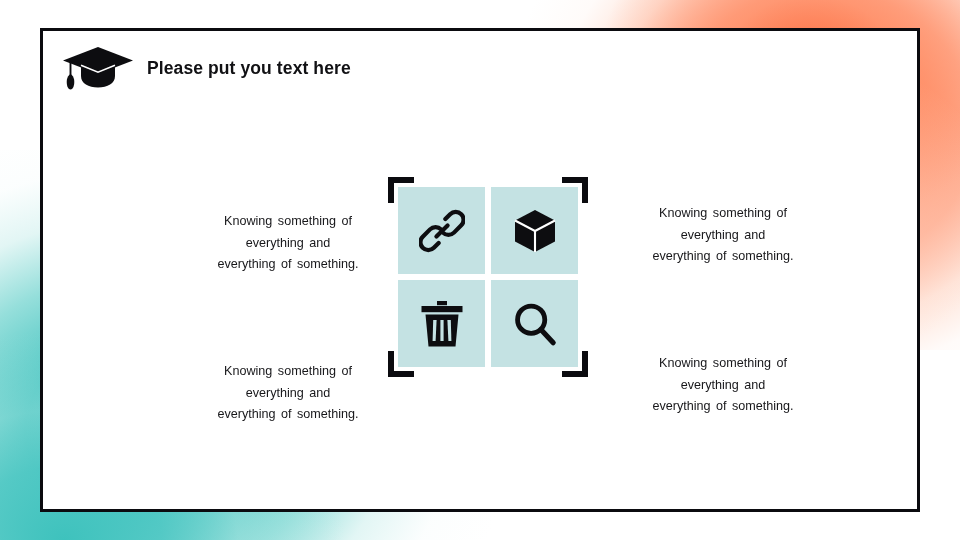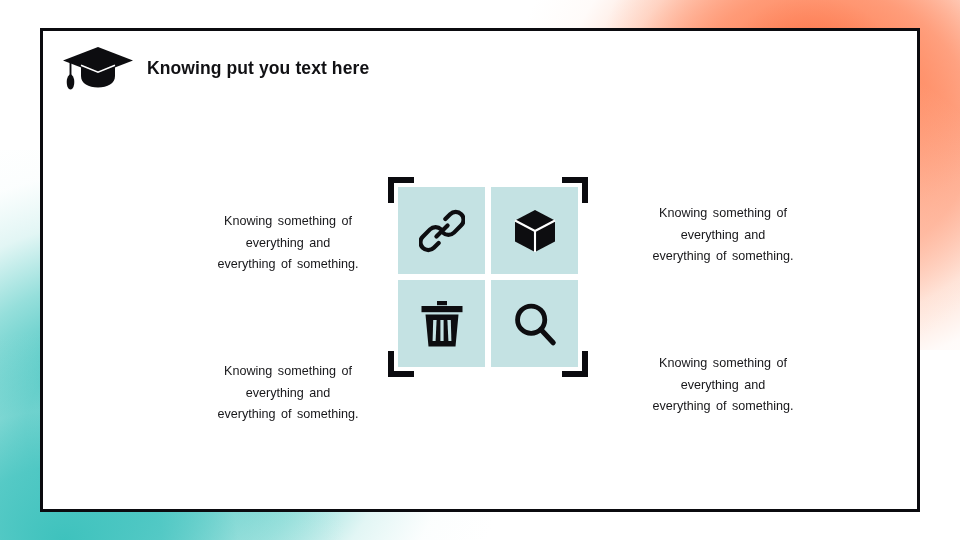--- a/index.html
+++ b/index.html
@@ -197,21 +197,21 @@
           <path d="M20 19.5 L20 31 C20 38.5 27.5 42.5 37 42.5 C46.5 42.5 54 38.5 54 31 L54 19.5 L37 26 Z" fill="#0d0d10"></path>
 
           <path d="M20 20.2 L37 27.2 L54 20.2" fill="none" stroke="#ffffff" stroke-width="1.6"></path>
 
           <path d="M9.5 16.5 L9.5 31" stroke="#0d0d10" stroke-width="1.9" fill="none"></path>
 
           <path d="M9.5 29 C5.6 31.5 5.0 36.5 6.4 41.5 C7.1 43.6 8.2 44.4 9.5 44.4
                    C10.8 44.4 11.9 43.6 12.6 41.5 C14.0 36.5 13.4 31.5 9.5 29 Z" fill="#0d0d10"></path>
         </svg>
       </span>
-      <span class="header-title">Knowing put you text here</span>
+      <span class="header-title">Please put you text here</span>
     </div>
 
     <div class="icon-grid-wrap">
 
       <div class="icon-grid">
 
         <div class="icon-cell">
           <span>
             <svg width="46" height="46" viewBox="0 0 48 48" xmlns="http://www.w3.org/2000/svg">
               <g fill="none" stroke="#0d0d10" stroke-width="4.4" stroke-linecap="round">

